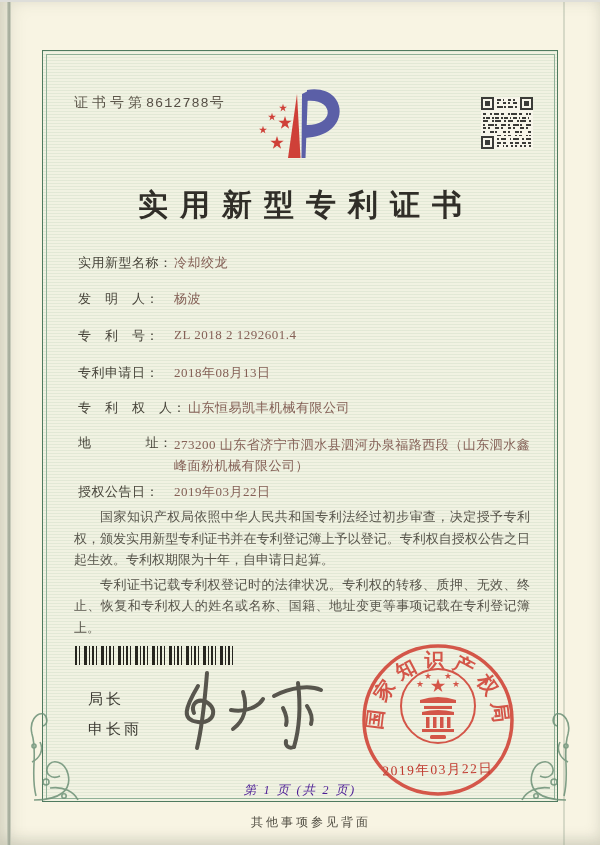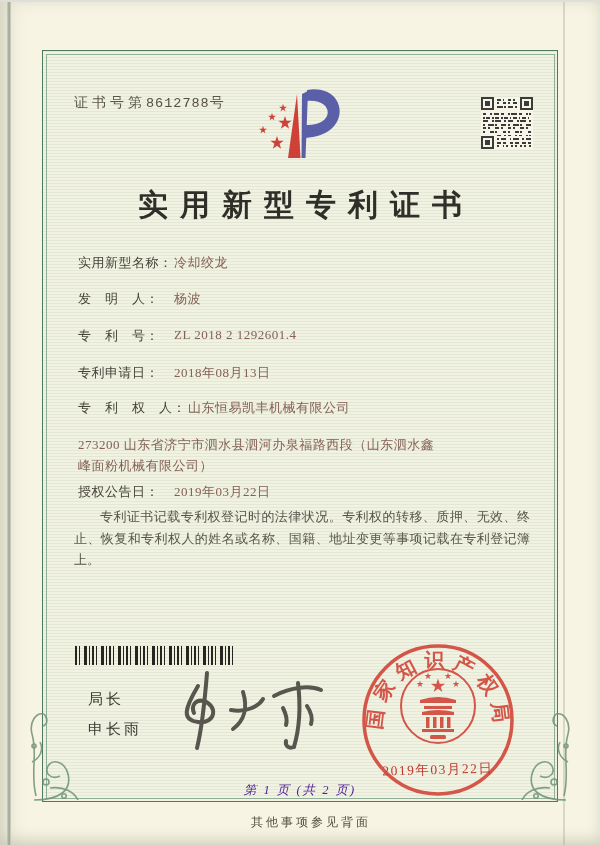--- a/index.html
+++ b/index.html
@@ -110,29 +110,31 @@
     </div>
     <div class="frow" style="top:110px;">
       <span class="flabel">专利申请日：</span>
       <span class="fvalue">2018年08月13日</span>
     </div>
     <div class="frow" style="top:145px;">
       <span class="flabel" style="flex-basis:110px;">专　利　权　人：</span>
       <span class="fvalue">山东恒易凯丰机械有限公司</span>
     </div>
     <div class="frow" style="top:180px;">
+      <span class="flabel">地　　　　址：</span>
       <span class="fvalue addr-val">273200 山东省济宁市泗水县泗河办泉福路西段（山东泗水鑫峰面粉机械有限公司）</span>
     </div>
     <div class="frow" style="top:229px;">
       <span class="flabel">授权公告日：</span>
       <span class="fvalue">2019年03月22日</span>
     </div>
   </div>
 
   <div class="body-text">
+    <p>国家知识产权局依照中华人民共和国专利法经过初步审查，决定授予专利权，颁发实用新型专利证书并在专利登记簿上予以登记。专利权自授权公告之日起生效。专利权期限为十年，自申请日起算。</p>
     <p>专利证书记载专利权登记时的法律状况。专利权的转移、质押、无效、终止、恢复和专利权人的姓名或名称、国籍、地址变更等事项记载在专利登记簿上。</p>
   </div>
 
   <div class="barcode"></div>
 
   <div class="sig-title">局长</div>
   <div class="sig-name">申长雨</div>
 
   <svg class="signature" width="160" height="85" viewBox="0 0 160 85">
     <g fill="none" stroke="#44413a" stroke-width="4" stroke-linecap="round" opacity=".88">

